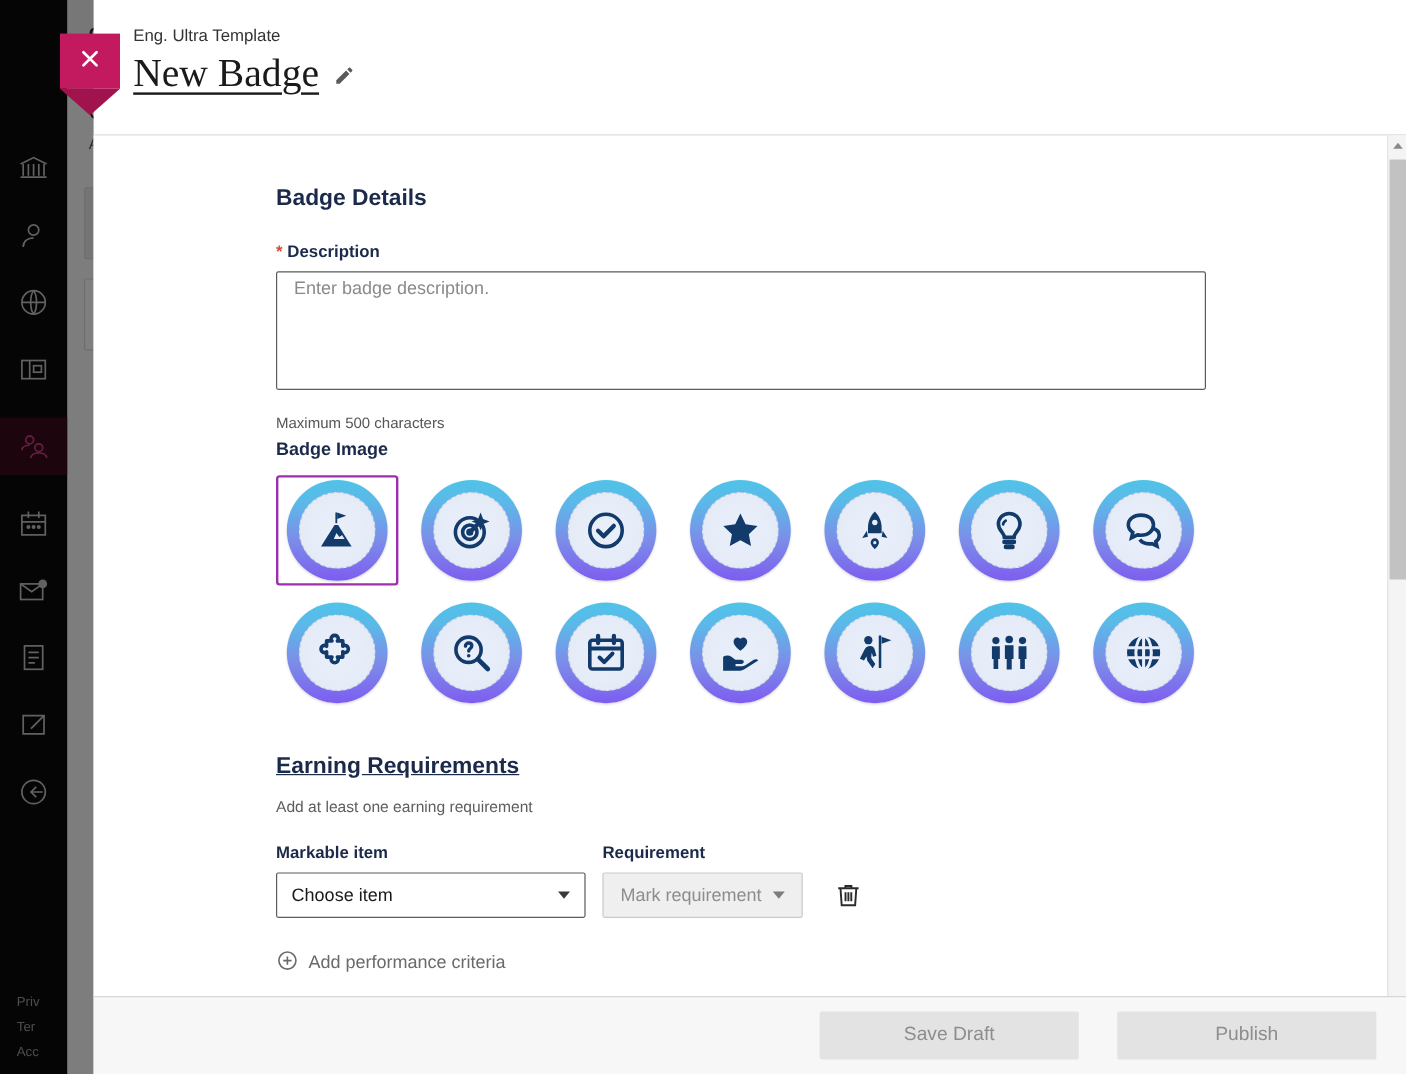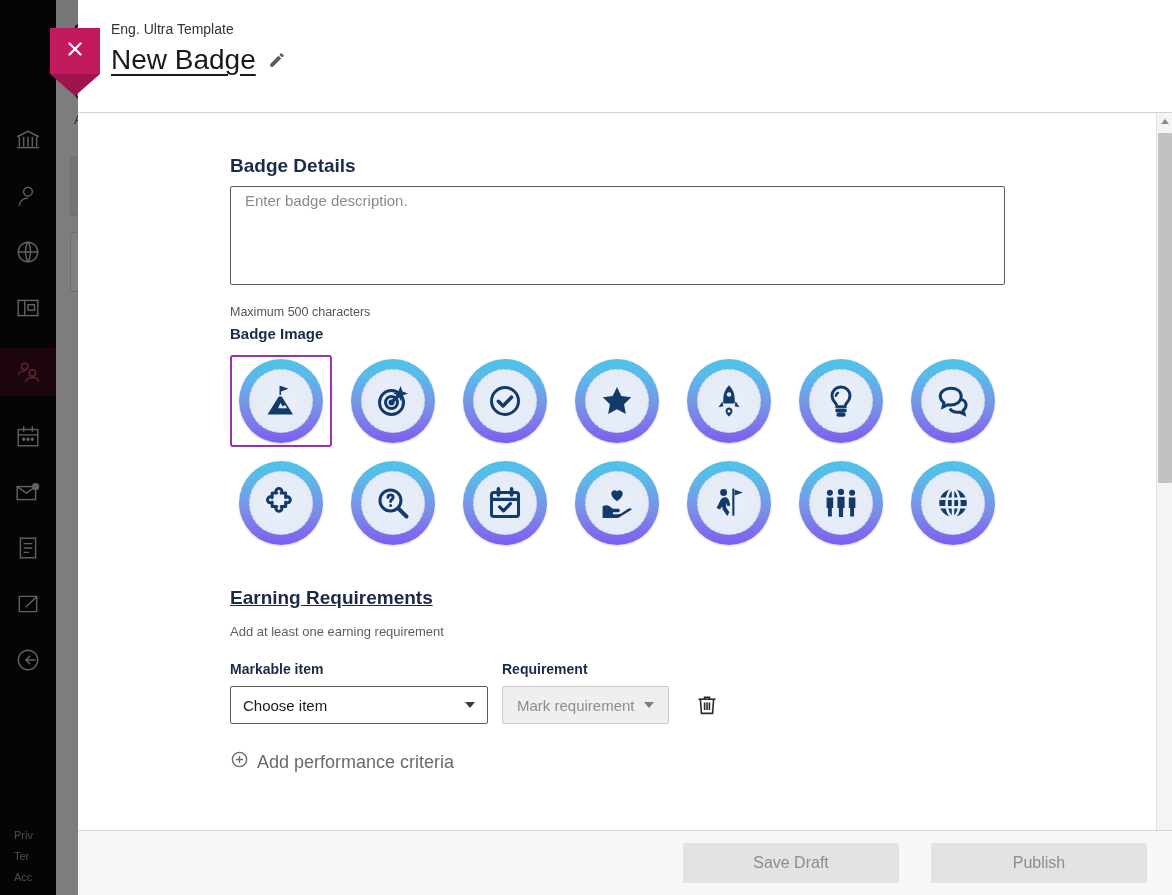--- a/index.html
+++ b/index.html
@@ -49,21 +49,21 @@
 
   
   .modal {
     position: absolute; left: 78px; top: 0; width: 1094px; height: 895px;
     background: #ffffff; display: flex; flex-direction: column;
   }
   .modal-head { position: relative; height: 113px; flex: 0 0 113px; border-bottom: 1px solid #d4d4d4; }
   .eyebrow { position: absolute; left: 33px; top: 21px; font-size: 14px; color: #333; }
   .title-row { position: absolute; left: 33px; top: 44px; display: flex; align-items: center; gap: 12px; }
   .m-title {
-    font-family: Liberation Sans, sans-serif; font-size: 28px; color: #1a1a1a;
+    font-family: Liberation Serif, serif; font-size: 33px; color: #1a1a1a;
     text-decoration: underline; text-underline-offset: 5px; text-decoration-thickness: 2px;
     cursor: text;
   }
   .pencil { width: 18px; height: 18px; color: #5a5a5a; display: block; }
   .pencil svg { width: 18px; height: 18px; }
 
   .close-tag {
     position: absolute; left: -28px; top: 28px; width: 50px; height: 46px;
     background: #c31a5f; cursor: pointer; border: none;
     display: flex; align-items: flex-start; justify-content: center; padding-top: 10px;
@@ -134,21 +134,21 @@
   .caret { width: 0; height: 0; border-left: 5px solid transparent; border-right: 5px solid transparent; border-top: 6px solid #3a3a3a; }
   .caret.muted { border-top-color: #7d7d7d; }
   .trash-btn {
     margin-left: 21px; width: 34px; height: 38px; background: none; border: none; cursor: pointer;
     display: flex; align-items: center; justify-content: center; color: #2b2b2b;
   }
   .trash-btn svg { width: 24px; height: 24px; }
 
   .add-crit {
     margin-top: 26px; display: flex; align-items: center; gap: 8px;
-    font-size: 18px; color: #6a6a6a; cursor: pointer;
+    font-size: 15px; color: #6a6a6a; cursor: pointer;
   }
   .add-crit svg { width: 19px; height: 19px; color: #6a6a6a; }
 
   
   .vbar { position: absolute; right: 0; top: 0; width: 16px; bottom: 0; background: #f4f4f4; border-left: 1px solid #e2e2e2; }
   .vbar-up {
     position: absolute; top: 0; left: 0; width: 15px; height: 16px; background: #f4f4f4;
     display: flex; align-items: center; justify-content: center; cursor: pointer;
   }
   .vbar-up i { width: 0; height: 0; border-left: 4px solid transparent; border-right: 4px solid transparent; border-bottom: 5px solid #8a8a8a; display: block; }
@@ -276,20 +276,23 @@
         </span>
       </div>
     </div>
 
     <div class="modal-body">
       <div class="scroll-pane">
         <div class="pane-inner">
 
           <div class="sec-title">Badge Details</div>
 
+          <div class="field-label">
+            <span class="req-star">*</span><span>Description</span>
+          </div>
           <textarea class="desc-box" placeholder="Enter badge description." style=""></textarea>
           <div class="help">Maximum 500 characters</div>
 
           <div class="sub-label">Badge Image</div>
 
           <div class="badge-grid">
             <div class="badge-row">
               <div class="badge-cell selected">
                 <div class="badge-disc">
                     <div class="badge-inner">

